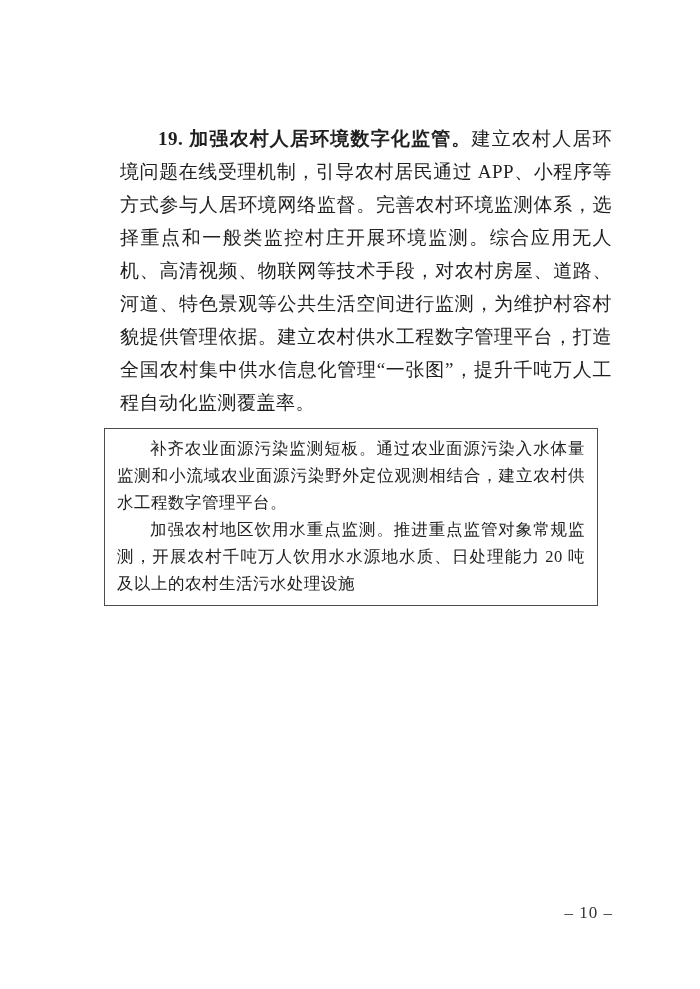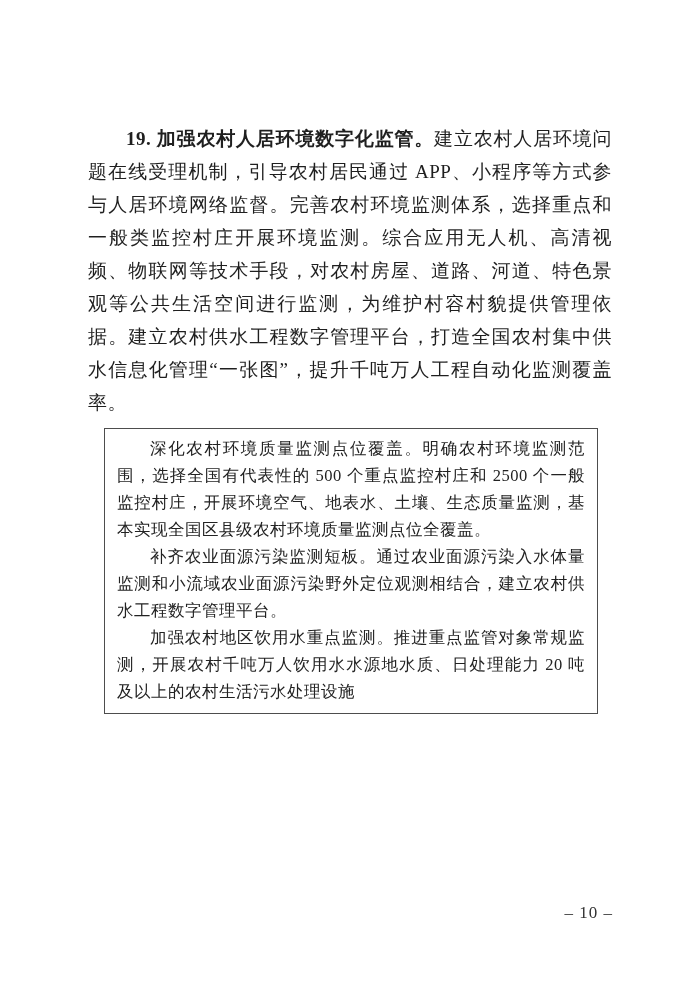--- a/index.html
+++ b/index.html
@@ -29,20 +29,21 @@
   .para {
     margin: 0;
     font-size: 19px;
     line-height: 33px;
     text-align: justify;
     text-align-last: left;
     letter-spacing: 0.5px;
   }
   .para.indent {
     text-indent: 2em;
+    margin-left: 32px;
   }
   .para-lead {
     font-weight: bold;
   }
   .column-box {
     box-sizing: border-box;
     margin-top: 9px;
     margin-left: 16px;
     width: 494px;
     border: 1px solid #4d4d4d;
@@ -86,21 +87,20 @@
 
 <div class="doc-page">
 
   <div class="doc-body">
 
 
     <p class="para indent"><span class="para-lead">19. 加强农村人居环境数字化监管。</span><span>建立农村人居环境问题在线受理机制，引导农村居民通过 APP、小程序等方式参与人居环境网络监督。完善农村环境监测体系，选择重点和一般类监控村庄开展环境监测。综合应用无人机、高清视频、物联网等技术手段，对农村房屋、道路、河道、特色景观等公共生活空间进行监测，为维护村容村貌提供管理依据。建立农村供水工程数字管理平台，打造全国农村集中供水信息化管理“一张图”，提升千吨万人工程自动化监测覆盖率。</span></p>
 
     <div class="column-box">
       <div class="column-box-body">
-        <p class="box-para">深化农村环境质量监测点位覆盖。明确农村环境监测范围，选择全国有代表性的 500 个重点监控村庄和 2500 个一般监控村庄，开展环境空气、地表水、土壤、生态质量监测，基本实现全国区县级农村环境质量监测点位全覆盖。</p>
         <p class="box-para">补齐农业面源污染监测短板。通过农业面源污染入水体量监测和小流域农业面源污染野外定位观测相结合，建立农村供水工程数字管理平台。</p>
         <p class="box-para">加强农村地区饮用水重点监测。推进重点监管对象常规监测，开展农村千吨万人饮用水水源地水质、日处理能力 20 吨及以上的农村生活污水处理设施</p>
       </div>
     </div>
 
   </div>
 
   <div class="page-number">– 10 –</div>
 
 </div>

